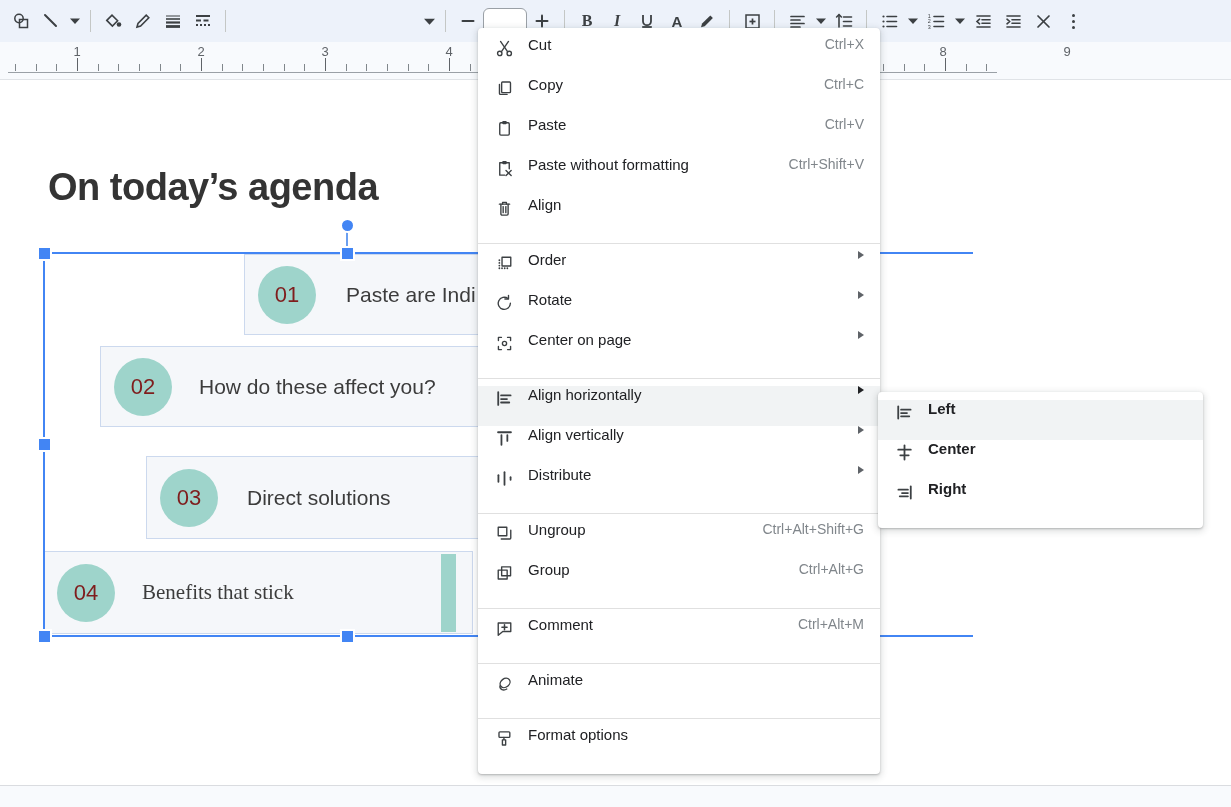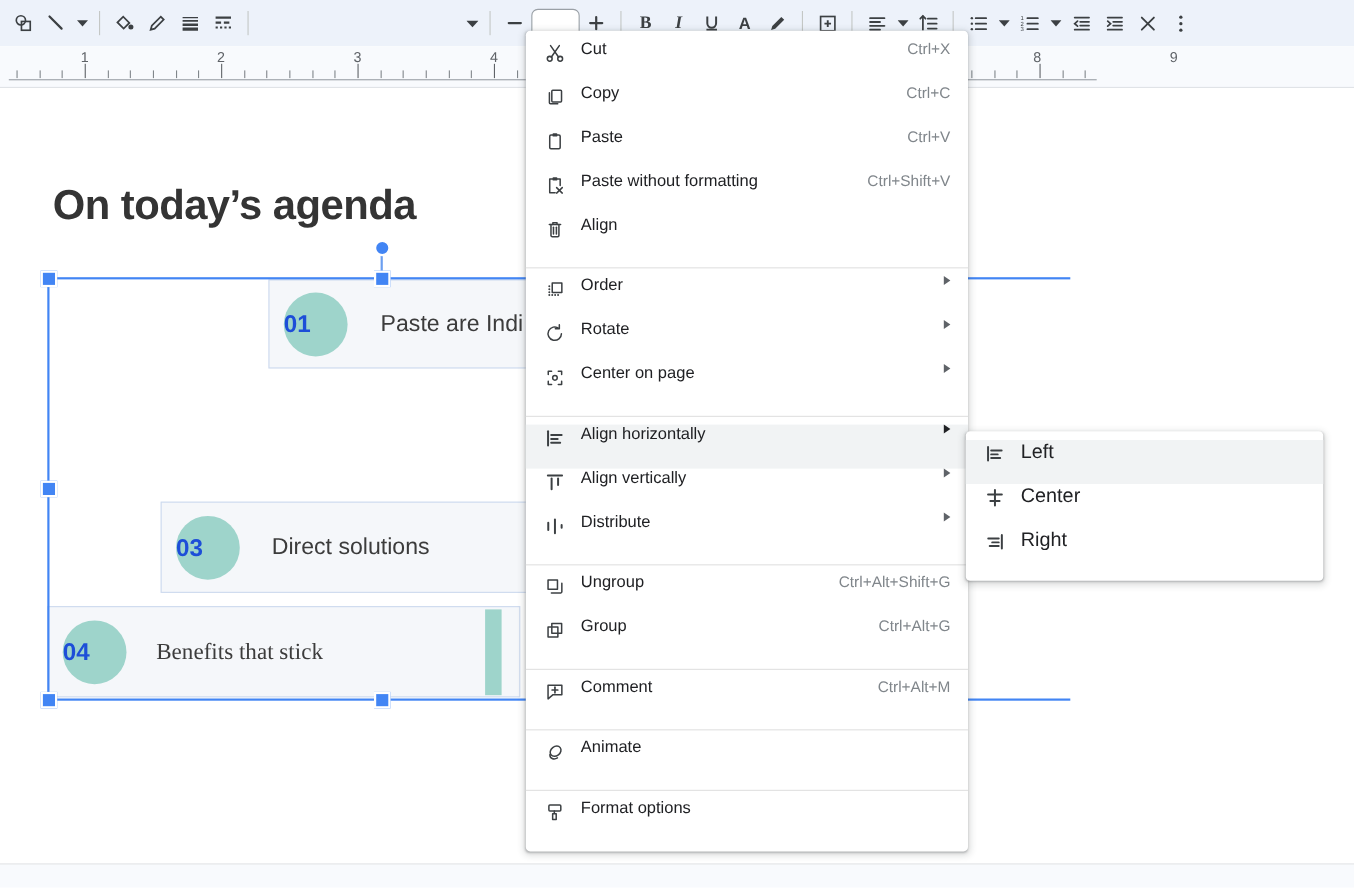--- a/index.html
+++ b/index.html
@@ -92,23 +92,23 @@
 
   .agenda-item {
     position: absolute;
     background: #f5f7fa;
     border: 1px solid #ccd9ee;
     display: flex; align-items: center;
   }
   .agenda-num {
     border-radius: 50%;
     background: #9ed4cb;
-    color: #1d4ed8;
-    display: flex; align-items: center; 
-    font-weight: bold;
+    color: #7f1d1d;
+    display: flex; align-items: center; justify-content: center;
+    font-weight: normal;
     flex: 0 0 auto;
   }
   .agenda-label {
     color: #3c3c3c;
     white-space: nowrap;
   }
   .accent-bar {
     position: absolute;
     background: #9ed4cb;
   }
@@ -182,21 +182,21 @@
     border-left: 6px solid #5f6368;
     border-top: 4.5px solid transparent;
     border-bottom: 4.5px solid transparent;
     flex: 0 0 auto;
   }
   .mi.hl .mi-arrow { border-left-color: #202124; }
   .mi-sep {
     height: 1px; background: #e0e0e0; margin: 7px 0;
   }
   #sub-menu .mi { padding-left: 14px; height: 40px; }
-  #sub-menu .mi-label { font-size: 18px; }
+  #sub-menu .mi-label { font-size: 15px; font-weight: bold; }
 </style>
 </head>
 <body>
 
 <div id="app">
 
   <div class="toolbar">
 
     <div class="tb-btn">
       <svg width="20" height="20" viewBox="0 0 20 20" fill="none" stroke="#3c4043" stroke-width="1.5">
@@ -478,20 +478,26 @@
 
     <div class="slide-title">On today’s agenda</div>
 
     <div class="agenda-item" style="left:244px; top:166px; width:340px; height:81px;">
       <div class="agenda-num" style="width:58px;height:58px;margin-left:13px;font-size:22px;">
         <span>01</span>
       </div>
       <div class="agenda-label" style="margin-left:30px;font-size:21px;">Paste are Indi</div>
     </div>
 
+    <div class="agenda-item" style="left:100px; top:258px; width:390px; height:81px;">
+      <div class="agenda-num" style="width:58px;height:58px;margin-left:13px;font-size:22px;">
+        <span>02</span>
+      </div>
+      <div class="agenda-label" style="margin-left:27px;font-size:21px;">How do these affect you?</div>
+    </div>
 
     <div class="agenda-item" style="left:146px; top:368px; width:345px; height:83px;">
       <div class="agenda-num" style="width:58px;height:58px;margin-left:13px;font-size:22px;">
         <span>03</span>
       </div>
       <div class="agenda-label" style="margin-left:29px;font-size:21px;">Direct solutions</div>
     </div>
 
     <div class="agenda-item" style="left:43px; top:463px; width:430px; height:83px;">
       <div class="agenda-num" style="width:58px;height:58px;margin-left:13px;font-size:22px;">

